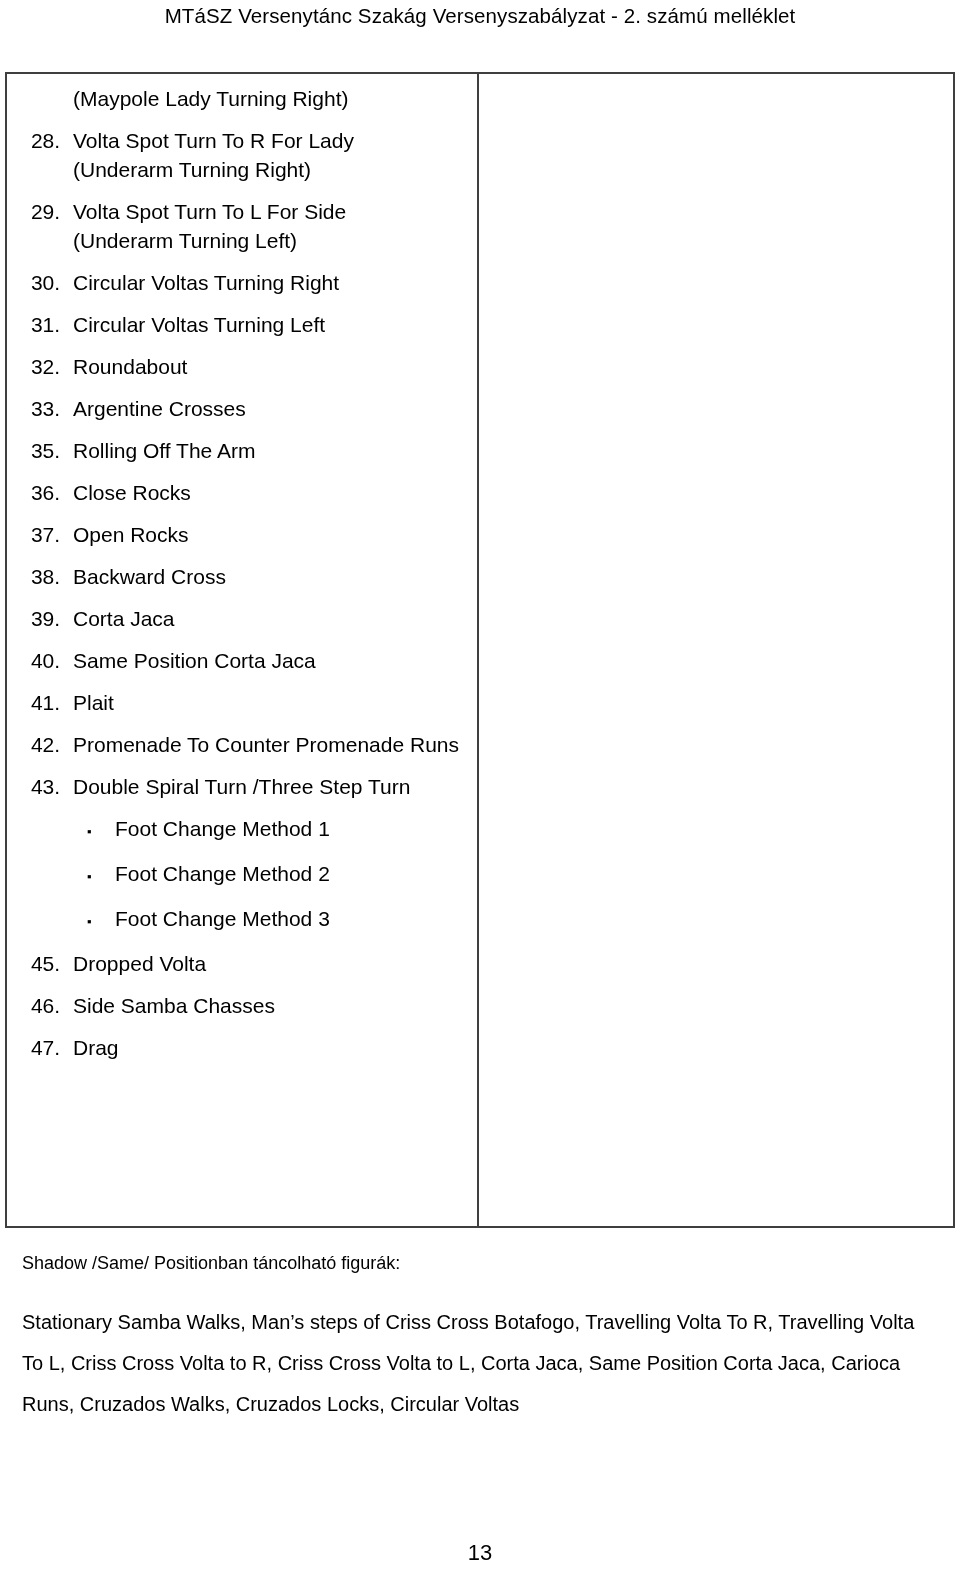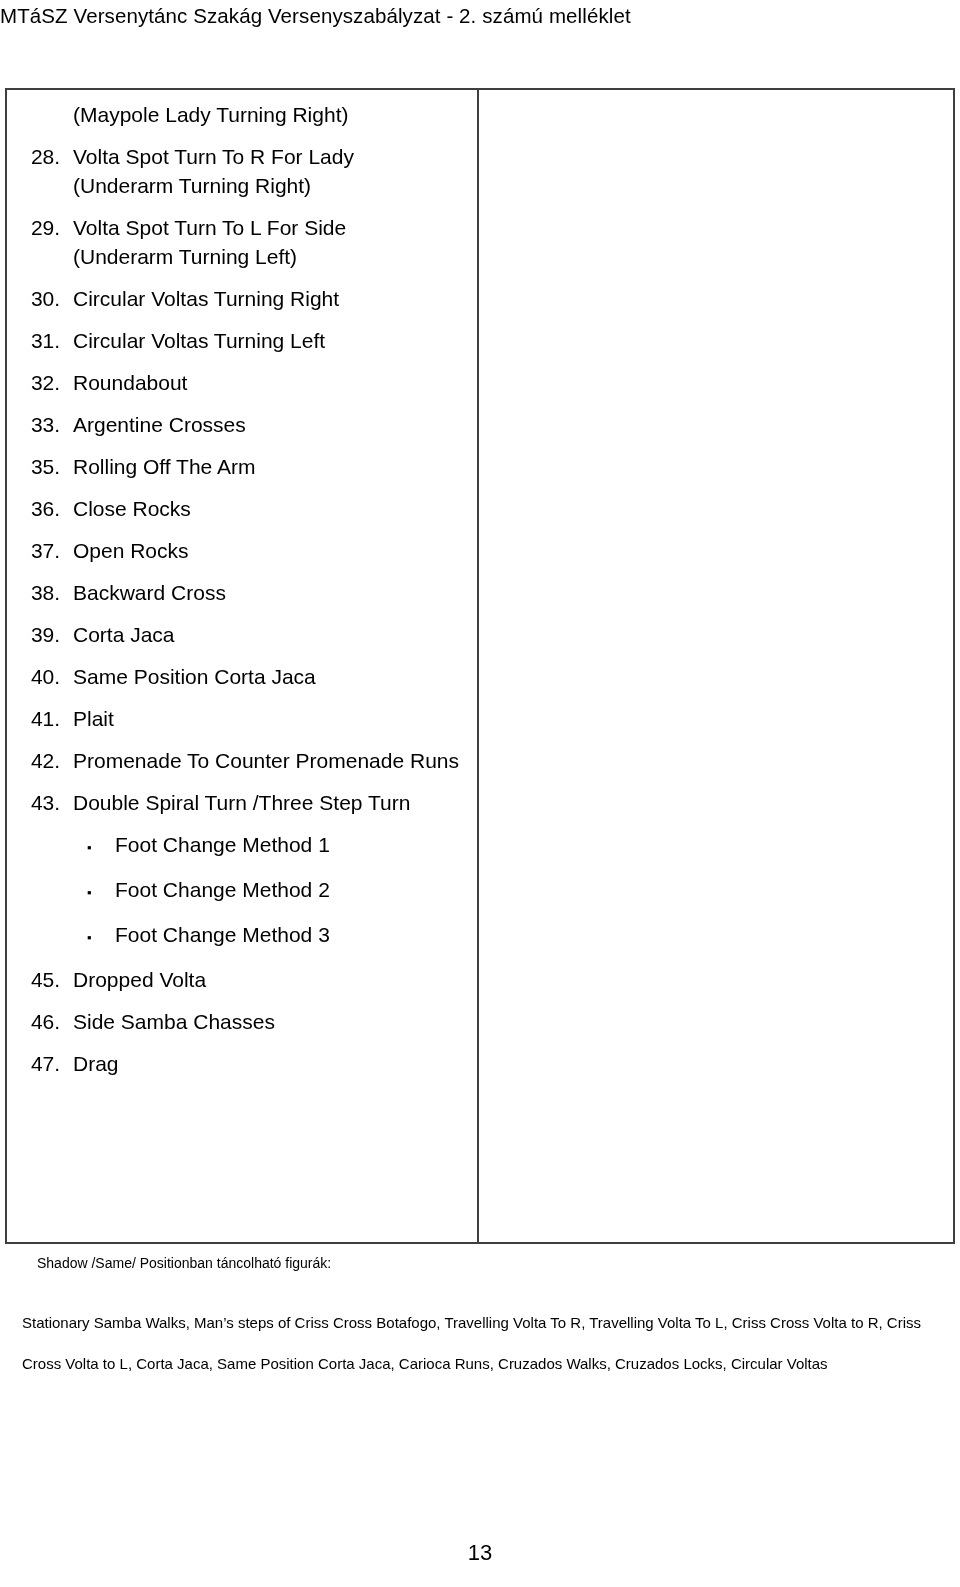--- a/index.html
+++ b/index.html
@@ -15,32 +15,32 @@
     color: #000000;
     overflow: hidden;
   }
 
   
   .page-header {
     position: absolute;
     top: 4px;
     left: 0;
     width: 960px;
-    text-align: left;
+    text-align: center;
     font-size: 20.5px;
     letter-spacing: 0.1px;
     color: #000;
     white-space: nowrap;
   }
 
   
   .figure-table {
     position: absolute;
     left: 5px;
-    top: 88px;
+    top: 72px;
     width: 950px;
     height: 1156px;
     border: 2px solid #3f3f3f;
     box-sizing: border-box;
     display: flex;
   }
   .col-left {
     width: 472px;
     box-sizing: border-box;
     border-right: 2px solid #3f3f3f;
@@ -103,26 +103,26 @@
   }
 
   
   .closing {
     position: absolute;
     left: 22px;
     top: 1248px;
     width: 906px;
   }
   .closing .lead {
-    font-size: 14px;
+    font-size: 18px;
     line-height: 30px;
-    margin: 0 0 24px 15px;
+    margin: 0 0 24px 0;
   }
   .closing .body-text {
-    font-size: 15px;
+    font-size: 20px;
     line-height: 41px;
     margin: 0;
     text-align: left;
   }
 
   
   .page-number {
     position: absolute;
     left: 0;
     top: 1540px;

